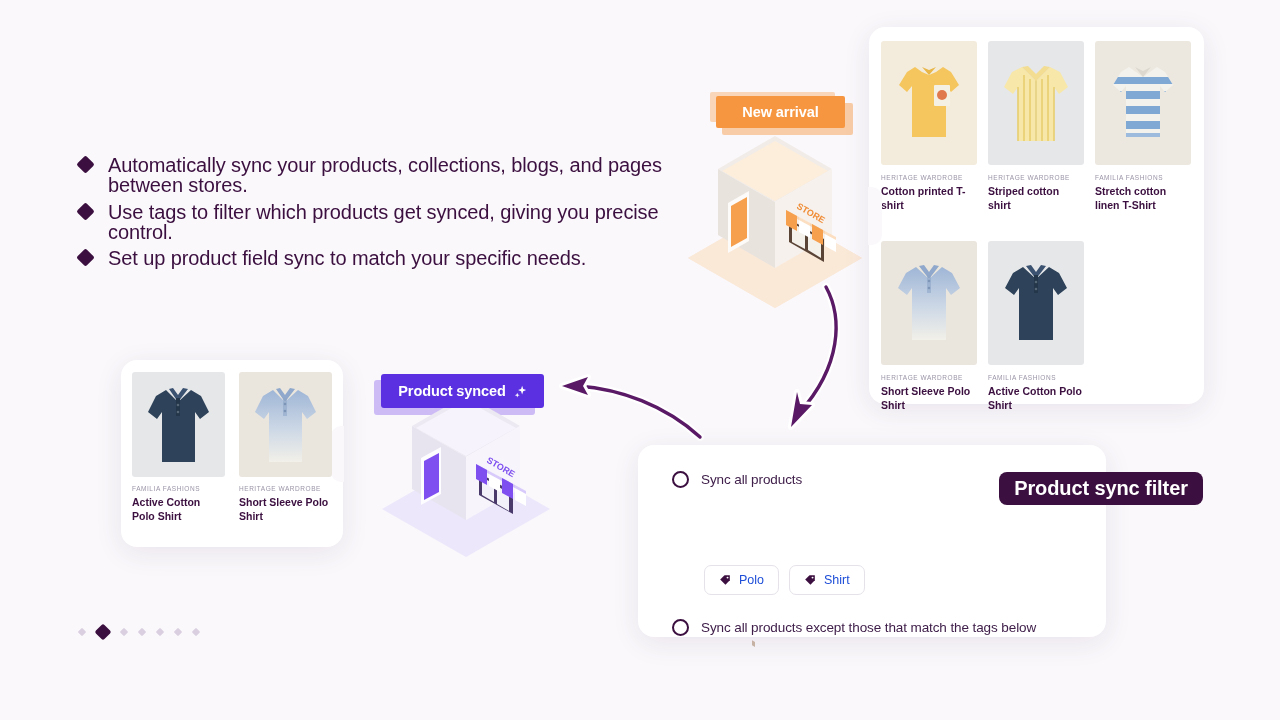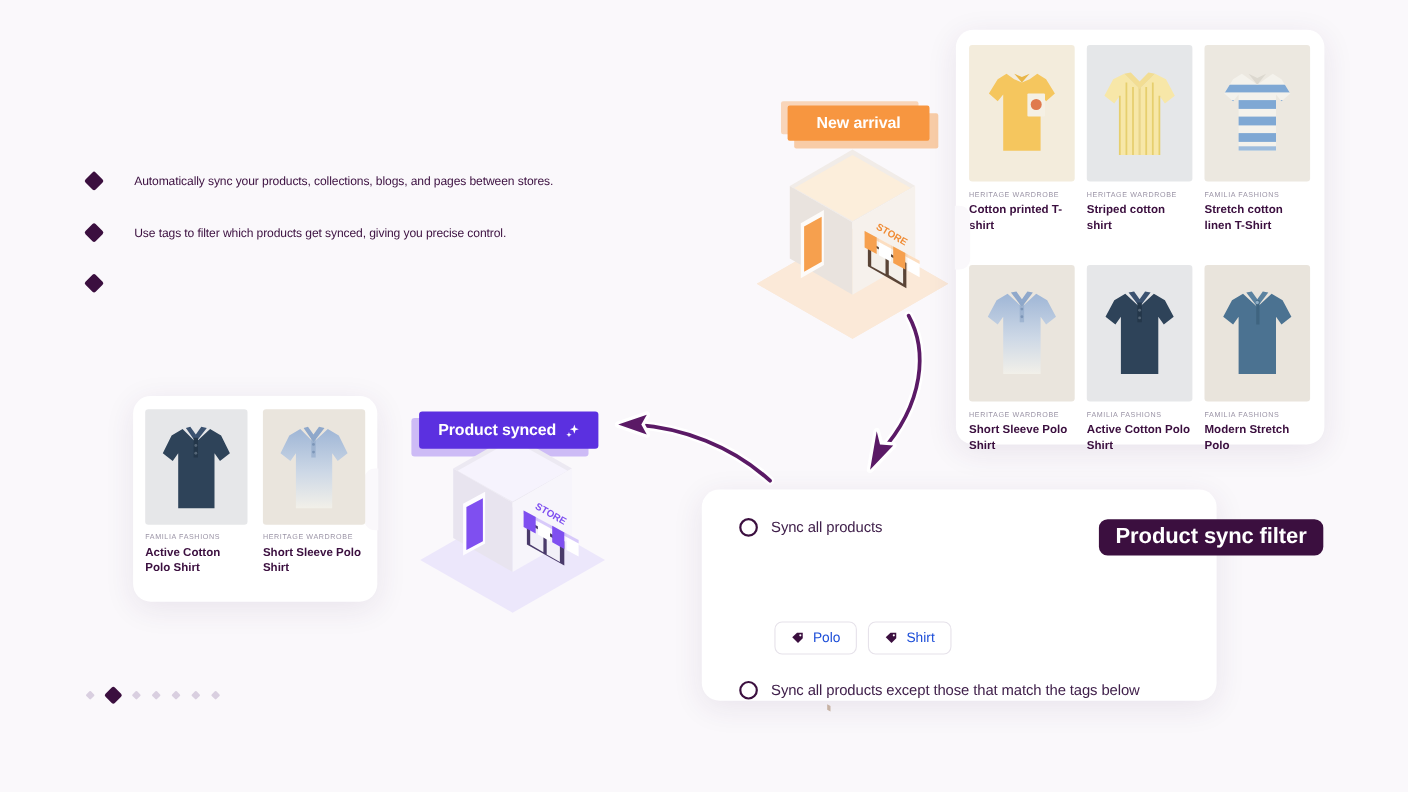--- a/index.html
+++ b/index.html
@@ -18,21 +18,21 @@
     color:#3b0f3f;
   }
   .bullets{position:absolute;left:79px;top:155px;width:620px;}
   .bullet-row{display:flex;align-items:flex-start;margin-bottom:22.5px;height:24px;}
   .diamond{
     width:13px;height:13px;background:#3b0f3f;
     transform:rotate(45deg);border-radius:2px;
     margin-top:3px;flex:0 0 auto;
   }
   .bullet-text{
-    margin-left:30px;font-size:11px;color:#3b0f3f;line-height:20px;
+    margin-left:16px;font-size:20px;color:#3b0f3f;line-height:20px;
     letter-spacing:-0.1px;
   }
 
   
   .dots{position:absolute;left:79px;top:626px;display:flex;align-items:center;gap:12px;}
   .dot{width:6px;height:6px;background:#d9cfe0;transform:rotate(45deg);border-radius:1px;}
   .dot.active{width:12px;height:12px;background:#3b0f3f;border-radius:2px;}
 
   
   .panel{
@@ -132,20 +132,21 @@
     <div class="bullet-row">
       <span class="diamond"></span>
       <span class="bullet-text">Automatically sync your products, collections, blogs, and pages between stores.</span>
     </div>
     <div class="bullet-row">
       <span class="diamond"></span>
       <span class="bullet-text">Use tags to filter which products get synced, giving you precise control.</span>
     </div>
     <div class="bullet-row">
       <span class="diamond"></span>
+      <span class="bullet-text">Set up product field sync to match your specific needs.</span>
     </div>
   </div>
 
   <div class="dots">
     <span class="dot"></span>
     <span class="dot active"></span>
     <span class="dot"></span>
     <span class="dot"></span>
     <span class="dot"></span>
     <span class="dot"></span>
@@ -310,32 +311,20 @@
             <path d="M38 25 L48 38 L58 25 L53 24 L48 31 L43 24 Z" fill="#3b5270"></path>
             <path d="M46 34 L46 52 L50 52 L50 34 Z" fill="#24374a"></path>
             <circle cx="48" cy="41" r="1.3" fill="#567"></circle>
               <circle cx="48" cy="48" r="1.3" fill="#567"></circle>
           </svg>
         </div>
         <div class="pvendor">FAMILIA FASHIONS</div>
         <div class="pname">Active Cotton Polo Shirt</div>
       </div>
 
-      <div class="pcard row2">
-        <div class="pthumb" style="background:#e9e4dc;">
-          <svg viewBox="0 0 96 124" width="96" height="124">
-            <path d="M35 26 L25 32 L17 47 L26 54 L31 47 L31 99 L65 99 L65 47 L70 54 L79 47 L71 32 L61 26 L48 38 Z" fill="#4b7291"></path>
-            <path d="M38 25 L48 38 L58 25 L53 24 L48 31 L43 24 Z" fill="#5b82a0"></path>
-            <path d="M47 32 L47 54 L50 54 L50 32 Z" fill="#3f6480"></path>
-            <circle cx="48" cy="34" r="1.5" fill="#8faec6"></circle>
-          </svg>
-        </div>
-        <div class="pvendor">FAMILIA FASHIONS</div>
-        <div class="pname">Modern Stretch Polo</div>
-      </div>
 
     </div>
   </div>
 
   <div class="panel" id="synced-panel">
     <div class="notch"></div>
     <div class="grid">
 
       <div class="pcard">
         <div class="pthumb" style="background:#e6e7e9;">

